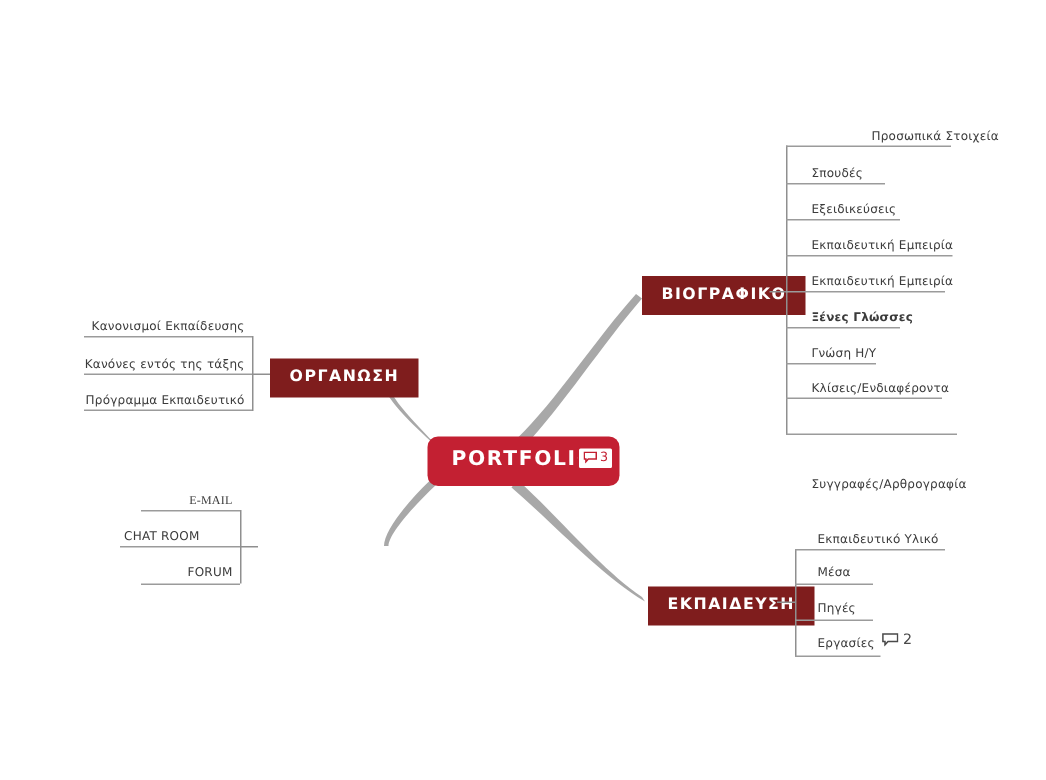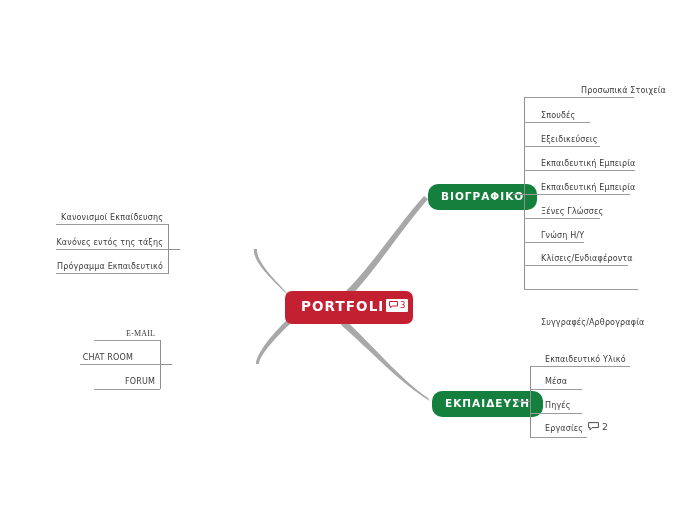--- a/index.html
+++ b/index.html
@@ -54,22 +54,22 @@
     line-height: 1;
     white-space: nowrap;
   }
 
   
   .branch-node {
     position: absolute;
     display: flex;
     align-items: center;
     justify-content: center;
-    background: #15803d;
-    border-radius: 10px;
+    background: #7f1d1d;
+    border-radius: 0;
     padding: 7px 13px 8px 13px;
     box-sizing: border-box;
   }
   .branch-node .label {
     color: #ffffff;
     font-size: 10.5px;
     font-weight: bold;
     letter-spacing: 1.0px;
     line-height: 1;
     white-space: nowrap;
@@ -180,32 +180,35 @@
 
   <div class="leaf right" style="left:541px; top:136px;text-align:center;">Εξειδικεύσεις</div>
   <div class="leaf-underline" style="left:524px; top:146px; width:76px;"></div>
 
   <div class="leaf right" style="left:541px; top:160px;">Εκπαιδευτική Εμπειρία</div>
   <div class="leaf-underline" style="left:524px; top:170px; width:111px;"></div>
 
   <div class="leaf right" style="left:541px; top:184px;">Εκπαιδευτική Εμπειρία</div>
   <div class="leaf-underline" style="left:524px; top:194px; width:106px;"></div>
 
-  <div class="leaf right" style="left:541px; top:208px;">Ξένες Γλώσσες</div>
+  <div class="leaf right" style="left:541px; top:208px;font-weight:bold;">Ξένες Γλώσσες</div>
   <div class="leaf-underline" style="left:524px; top:218px; width:76px;"></div>
 
   <div class="leaf right" style="left:541px; top:232px;">Γνώση Η/Υ</div>
   <div class="leaf-underline" style="left:524px; top:242px; width:60px;"></div>
 
   <div class="leaf right" style="left:541px; top:255px;">Κλίσεις/Ενδιαφέροντα</div>
   <div class="leaf-underline" style="left:524px; top:265px; width:104px;"></div>
 
   <div class="leaf right" style="left:541px; top:279px;margin-top:40px;">Συγγραφές/Αρθρογραφία</div>
   <div class="leaf-underline" style="left:524px; top:289px; width:114px;"></div>
 
+  <div class="branch-node" style="left:180px; top:239px;">
+    <span class="label">ΟΡΓΑΝΩΣΗ</span>
+  </div>
   <div class="stub" style="left:168px; top:249px; width:12px;"></div>
   <div class="spine" style="left:168px; top:224px; height:50px;"></div>
 
   <div class="leaf left" style="left:0px; width:163px; top:214px;">Κανονισμοί Εκπαίδευσης</div>
   <div class="leaf-underline" style="left:56px; top:224px; width:112px;"></div>
 
   <div class="leaf left" style="left:0px; width:163px; top:239px;">Κανόνες εντός της τάξης</div>
   <div class="leaf-underline" style="left:56px; top:249px; width:112px;"></div>
 
   <div class="leaf left" style="left:0px; width:163px; top:263px;">Πρόγραμμα Εκπαιδευτικό</div>

